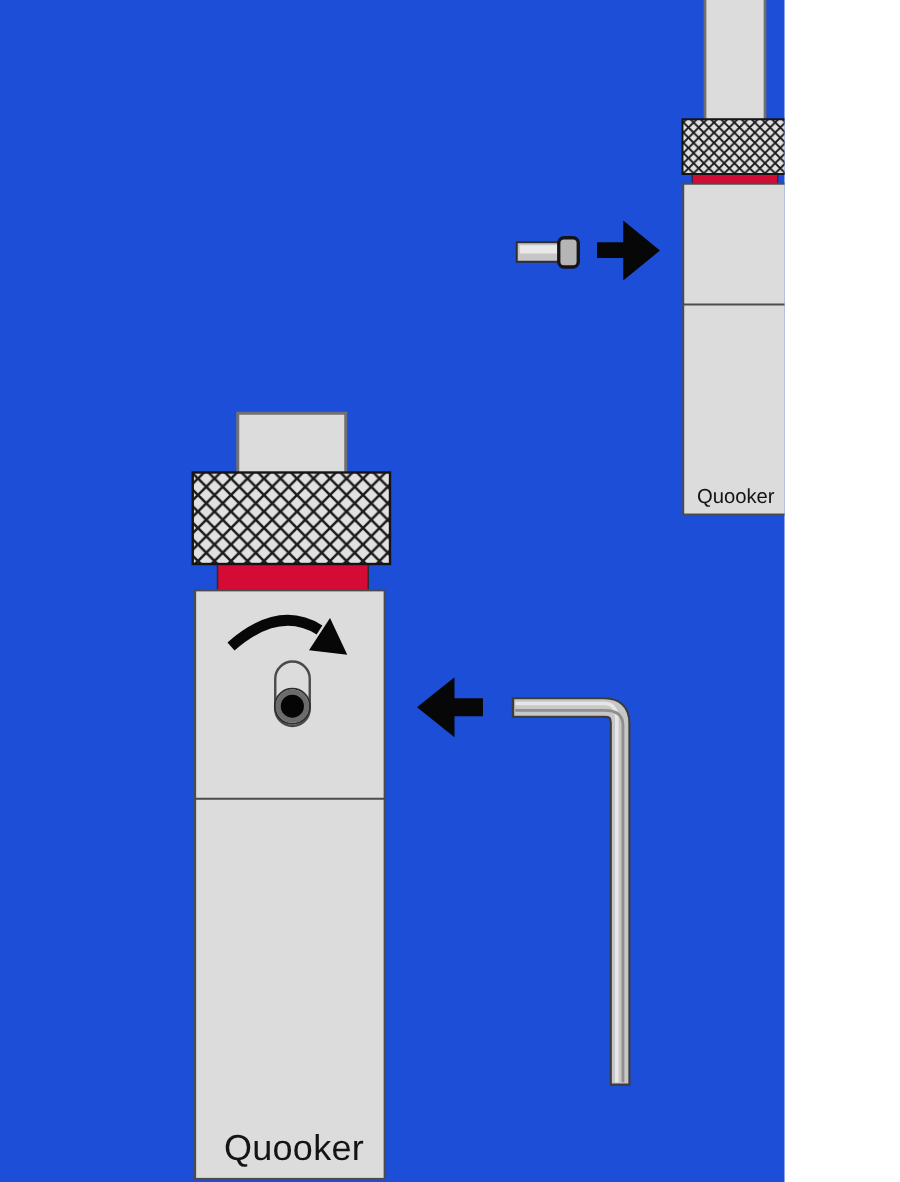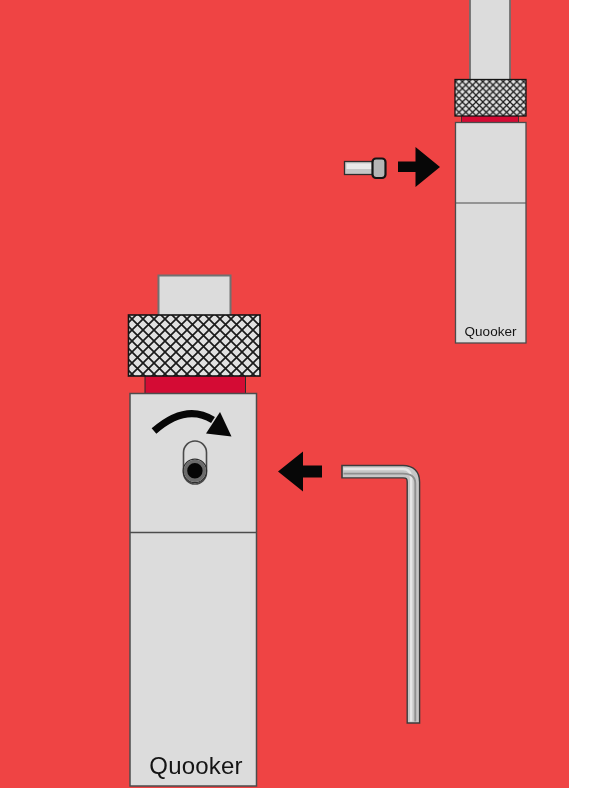--- a/index.html
+++ b/index.html
@@ -1,20 +1,20 @@
 <!DOCTYPE html>
 <html><head>
 <meta charset="utf-8">
 <style>
   html, body { margin: 0; padding: 0; background: #ffffff; }
   .canvas {
     position: relative;
-    width: 569px;
+    width: 523px;
     height: 788px;
-    background: #ef4444;
+    background: #1d4ed8;
     overflow: hidden;
     font-family: "Liberation Sans", sans-serif;
   }
   svg { display: block; }
   .brand-large {
     font-family: "Liberation Sans", sans-serif;
     font-size: 24px;
     font-weight: 400;
     letter-spacing: 0.2px;
     fill: #141414;

